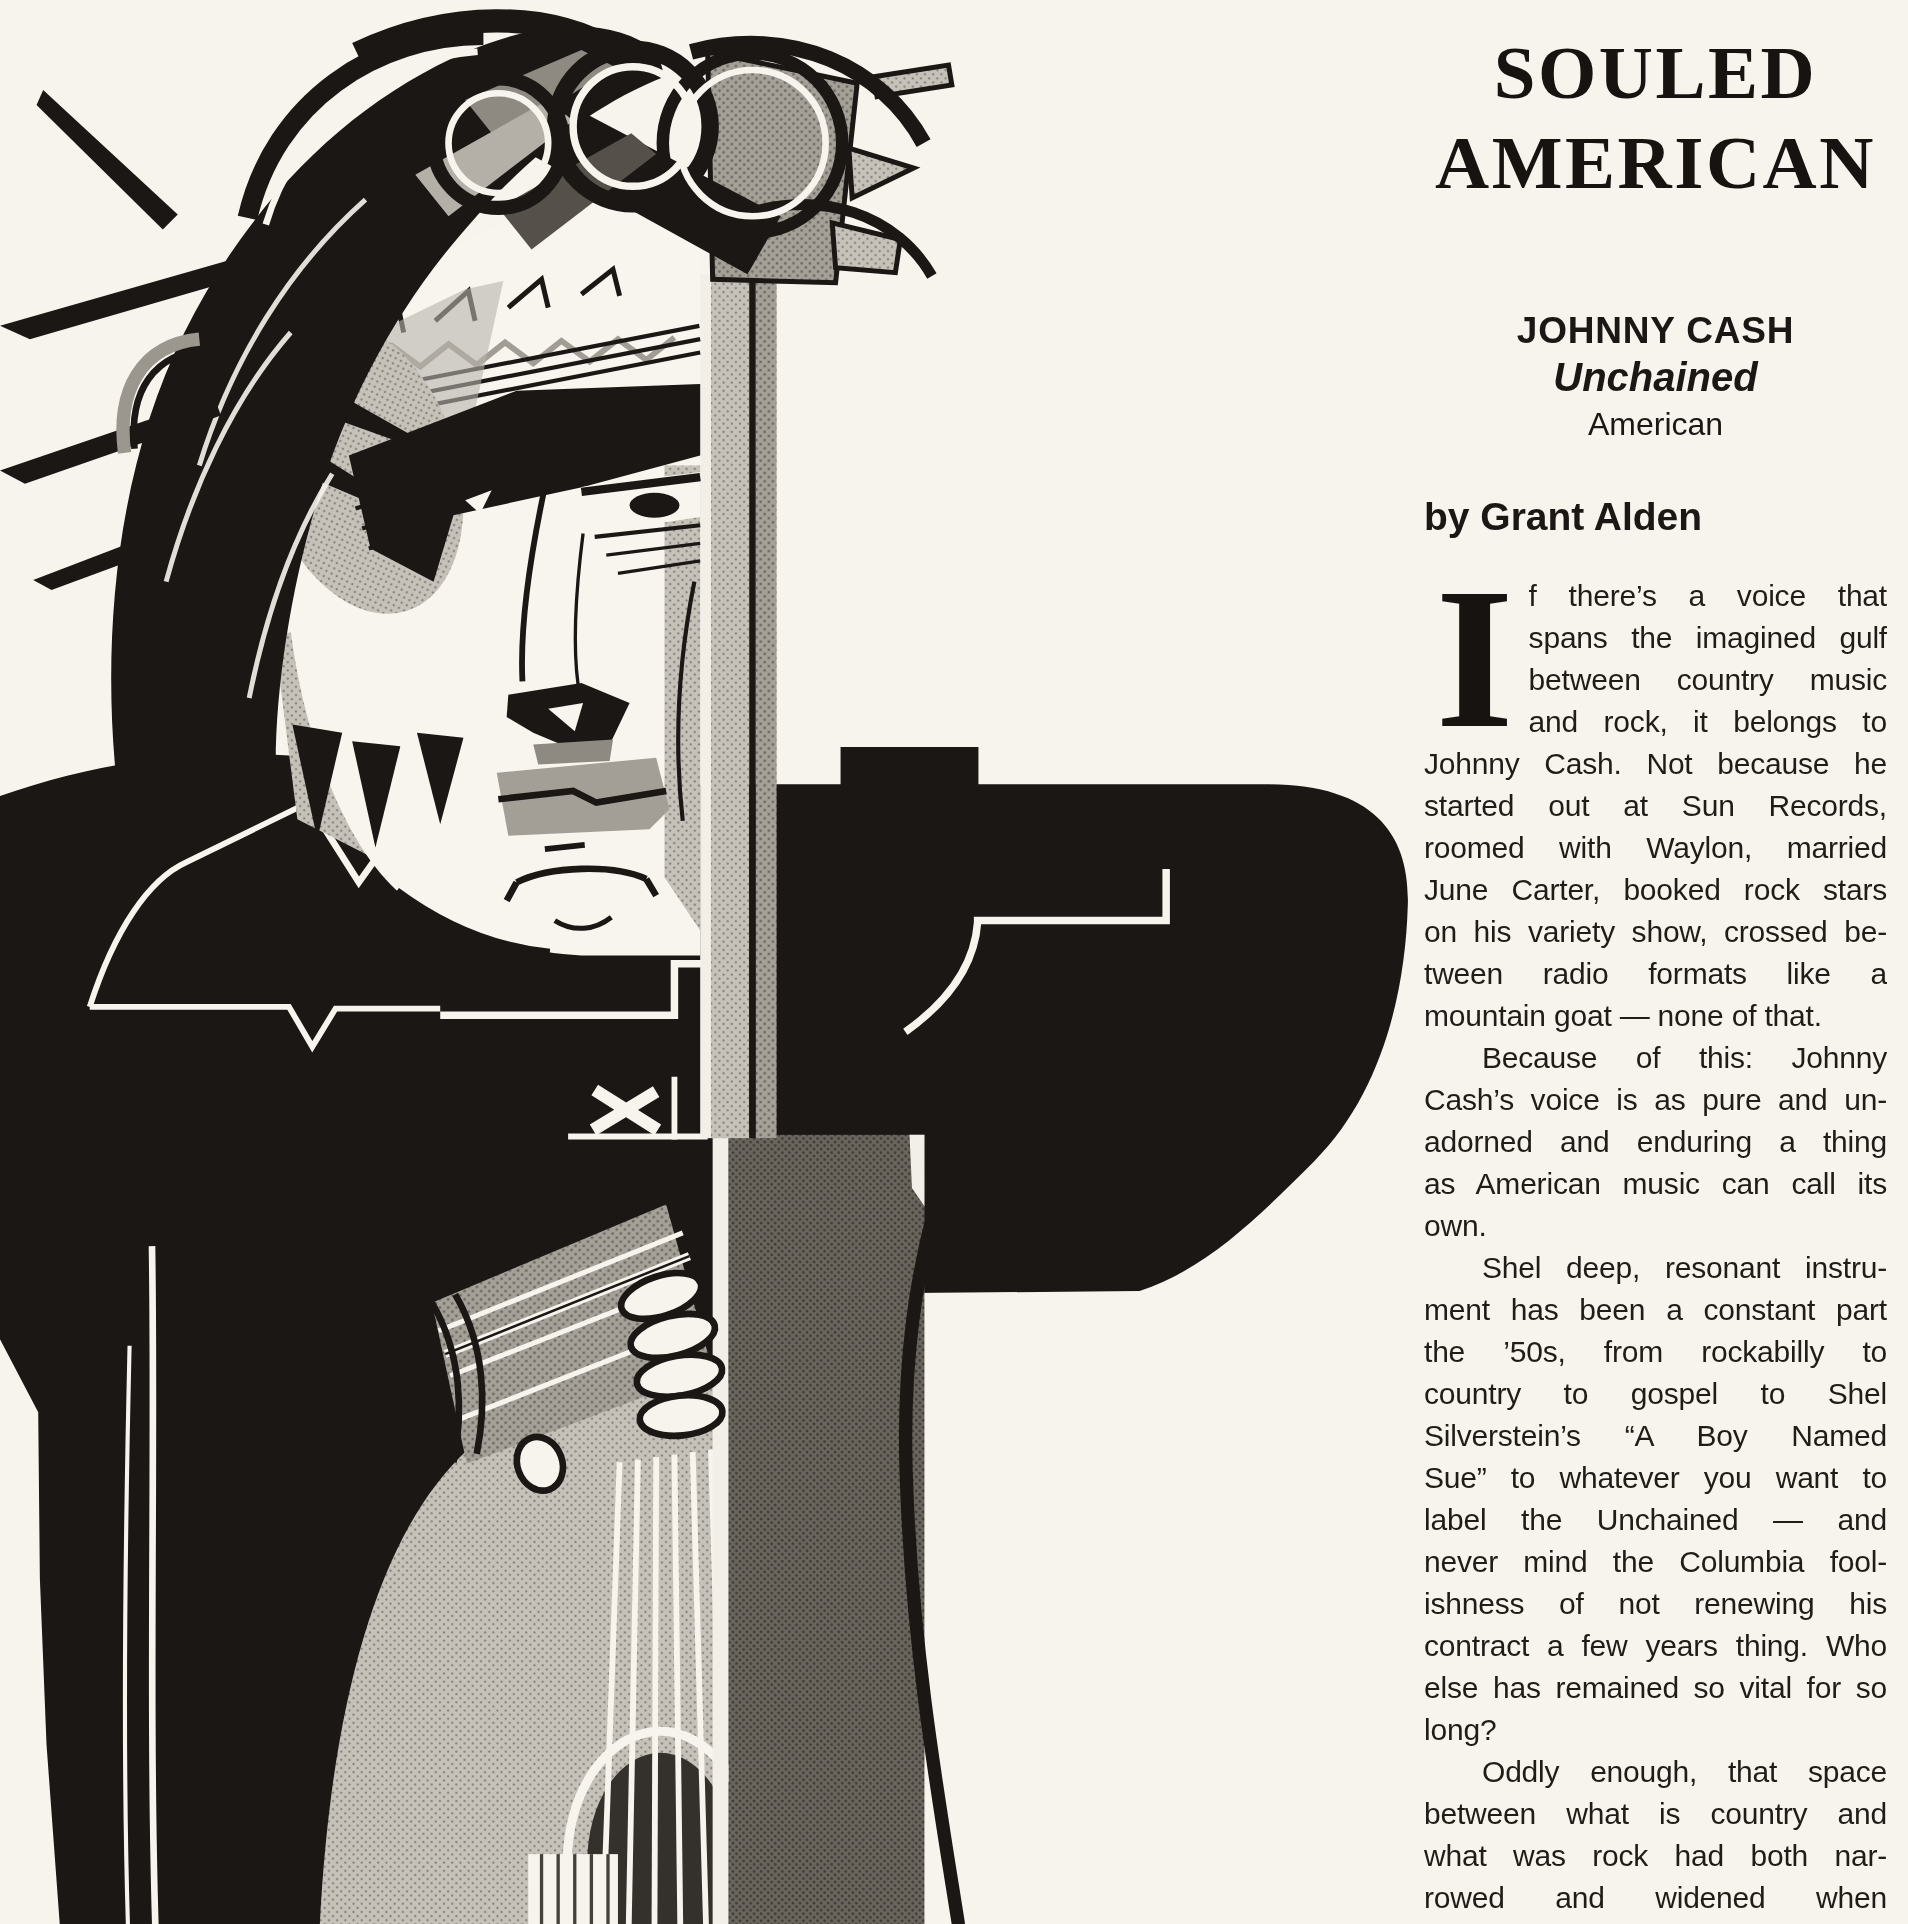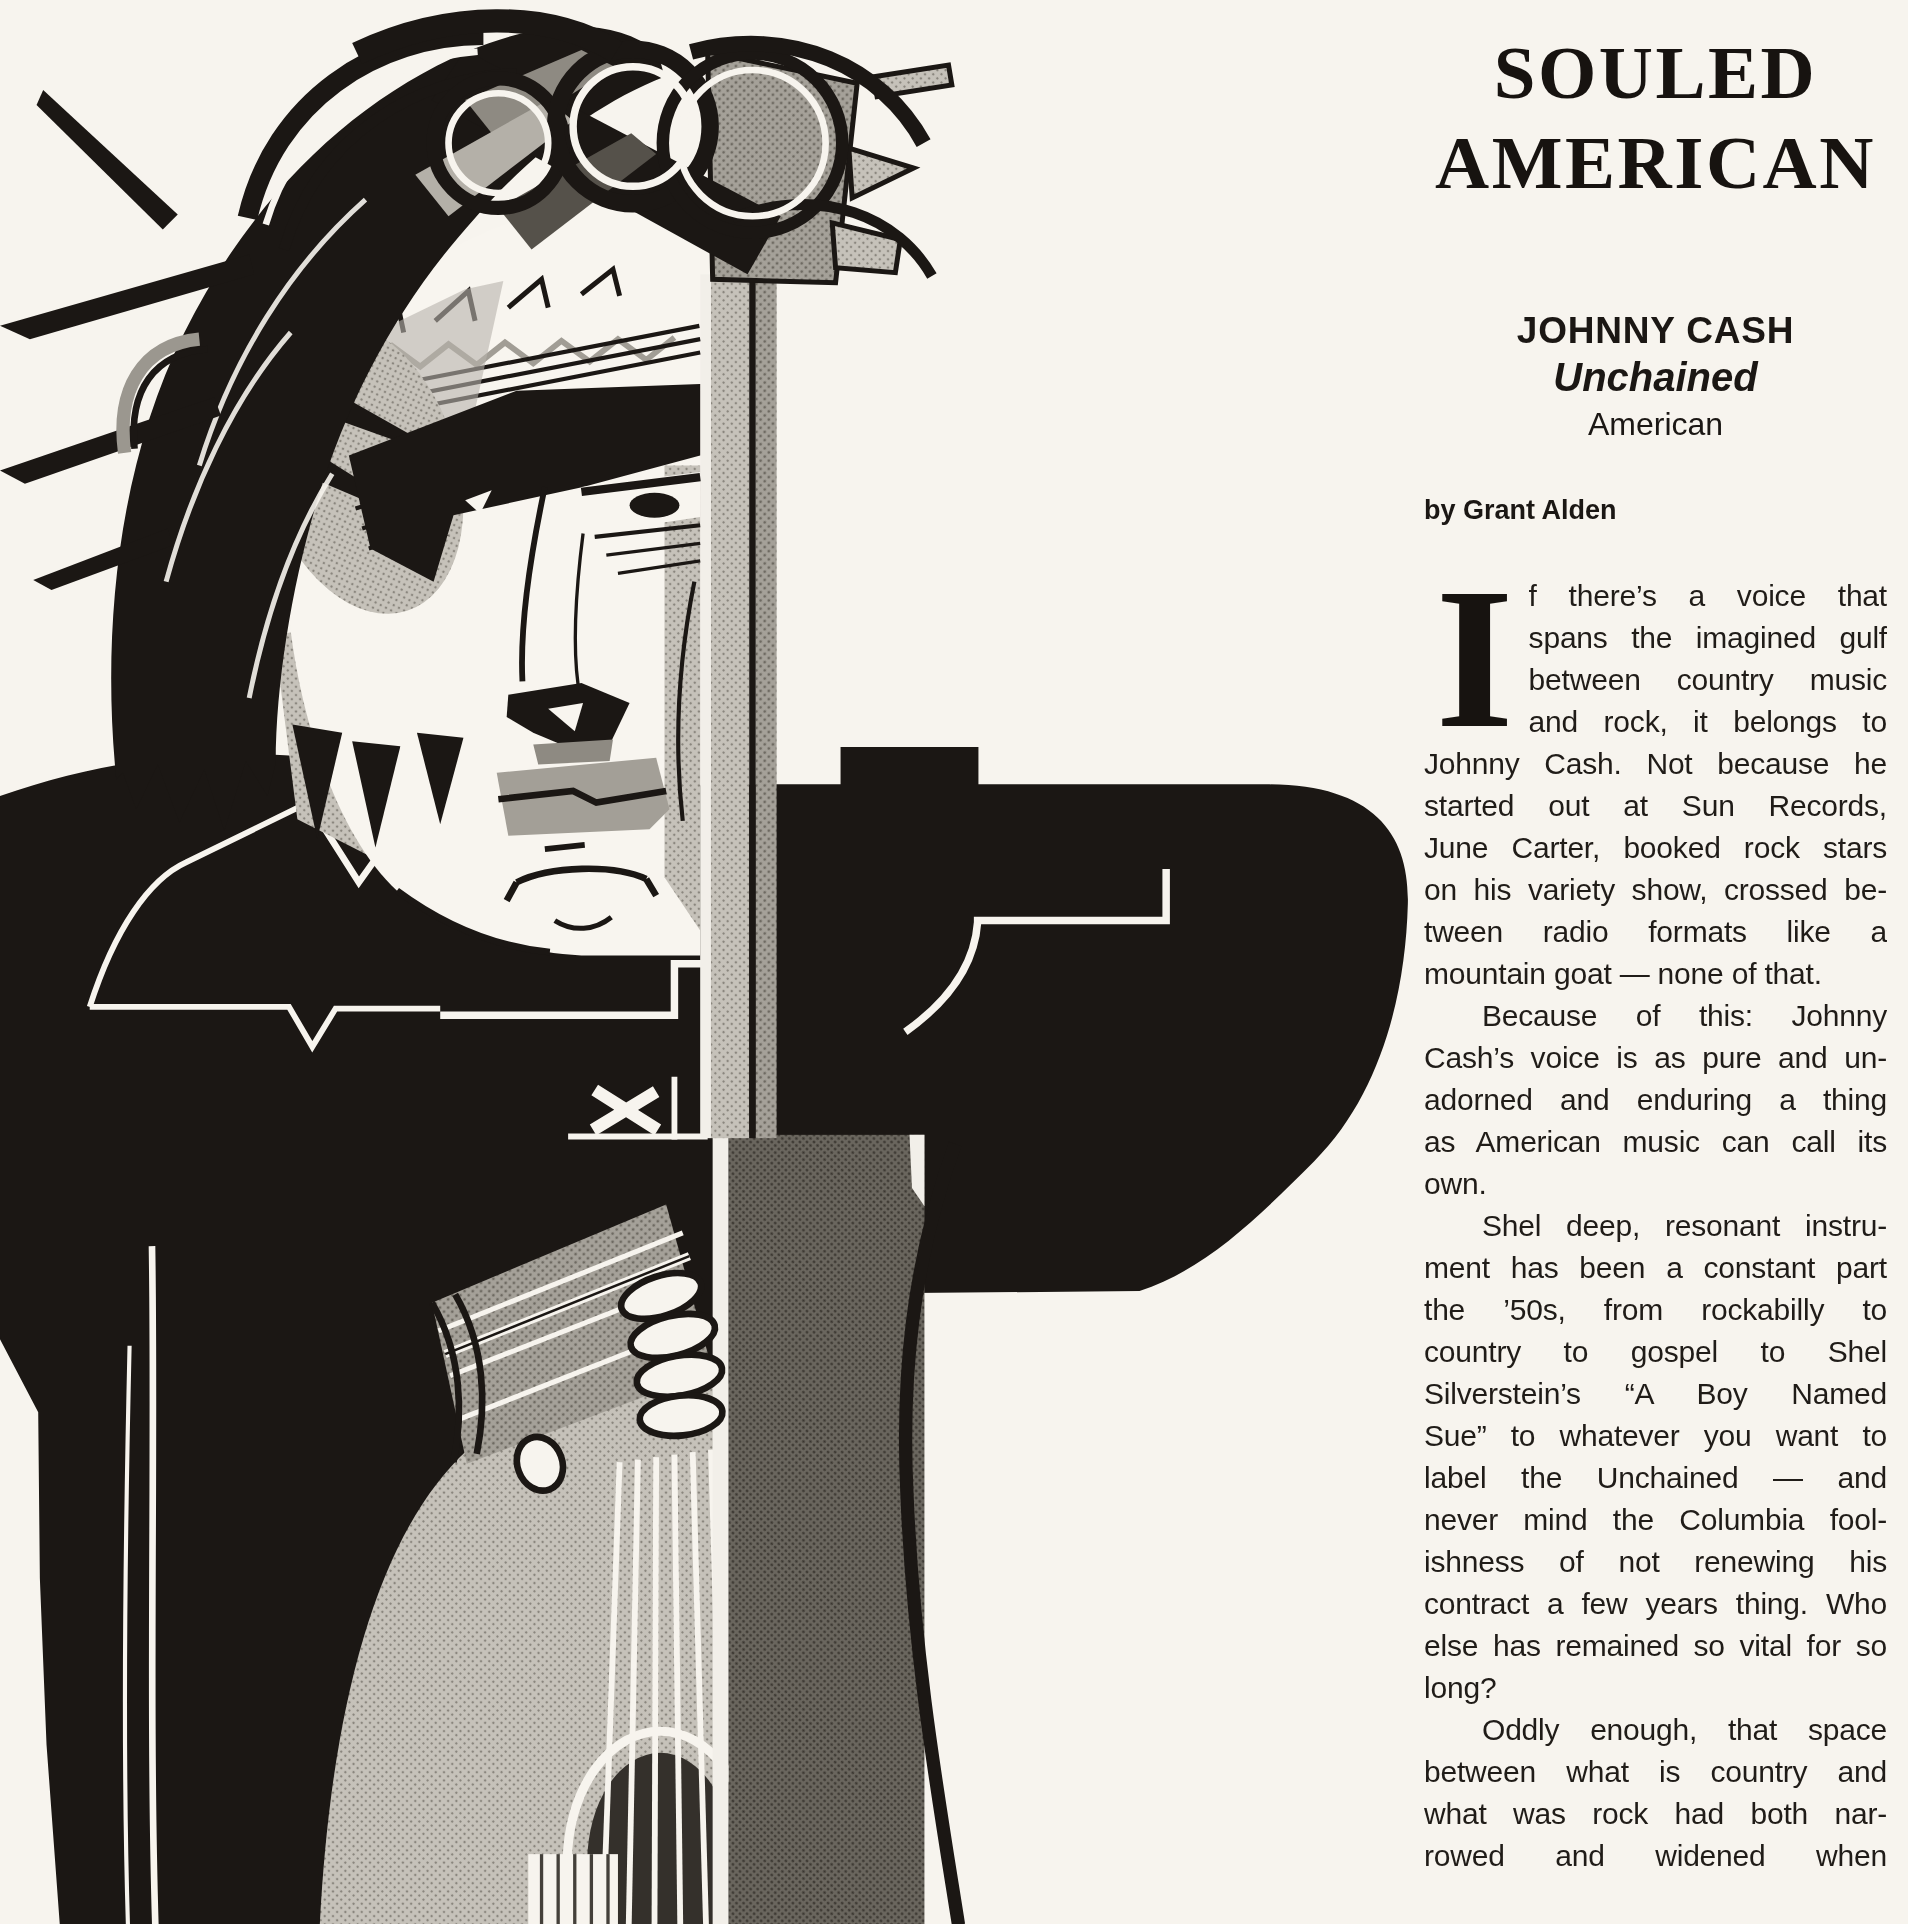--- a/index.html
+++ b/index.html
@@ -15,21 +15,21 @@
   #title{
     top:28px;text-align:center;
     font-family:"Liberation Serif","DejaVu Serif",serif;
     font-weight:bold;font-size:75px;line-height:90px;letter-spacing:2.5px;
     color:#171310;
   }
   #meta{top:307px;text-align:center;line-height:47px;}
   #meta .artist{font-weight:bold;font-size:37px;letter-spacing:0.8px;}
   #meta .album{font-weight:bold;font-style:italic;font-size:40px;}
   #meta .label{font-size:32px;}
-  #byline{top:495px;font-weight:bold;font-size:27px;}
+  #byline{top:495px;font-weight:bold;font-size:39px;}
   #body{top:575px;font-size:30px;letter-spacing:-0.2px;color:#201c18;}
   .line{
     height:42px;line-height:42px;overflow:hidden;
     text-align:justify;text-align-last:justify;
   }
   .line.end{text-align-last:left;}
   .line.indent{text-indent:58px;}
   .dropcap{
     float:left;width:83px;height:166px;margin-left:11.6px;margin-right:10px;
     font-family:"Liberation Serif","DejaVu Serif",serif;
@@ -239,20 +239,21 @@
   <div id="byline" class="col">by Grant Alden</div>
 
   <div id="body" class="col">
       <div class="dropcap">I</div>
       <div class="line">f there’s a voice that</div>
       <div class="line">spans the imagined gulf</div>
       <div class="line">between country music</div>
       <div class="line">and rock, it belongs to</div>
       <div class="line">Johnny Cash. Not because he</div>
       <div class="line">started out at Sun Records,</div>
+      <div class="line">roomed with Waylon, married</div>
       <div class="line">June Carter, booked rock stars</div>
       <div class="line">on his variety show, crossed be-</div>
       <div class="line">tween radio formats like a</div>
       <div class="line end">mountain goat — none of that.</div>
       <div class="line indent">Because of this: Johnny</div>
       <div class="line">Cash’s voice is as pure and un-</div>
       <div class="line">adorned and enduring a thing</div>
       <div class="line">as American music can call its</div>
       <div class="line end">own.</div>
       <div class="line indent">Shel deep, resonant instru-</div>

